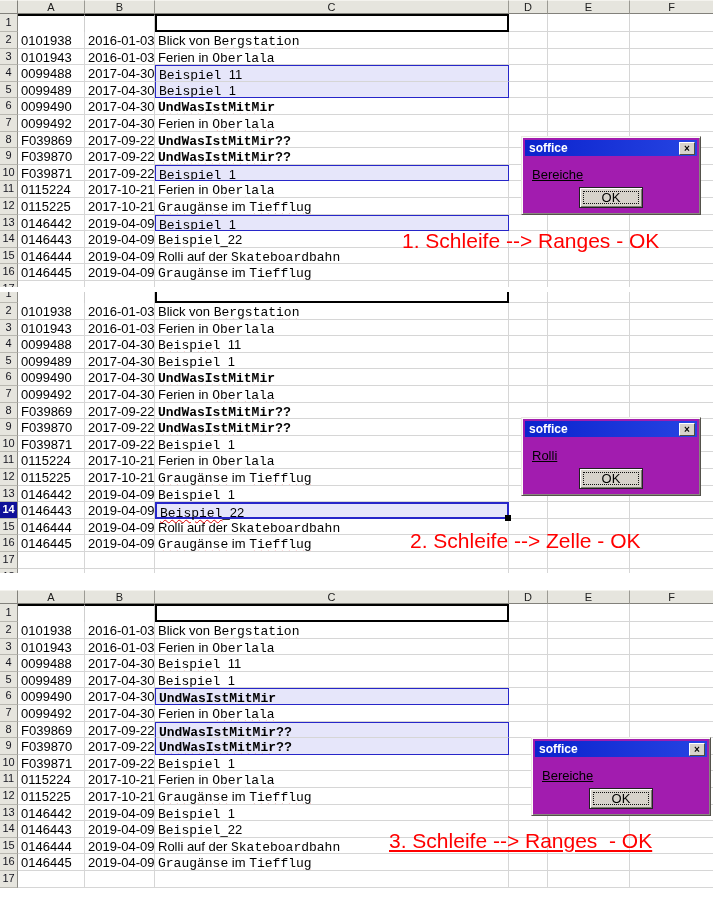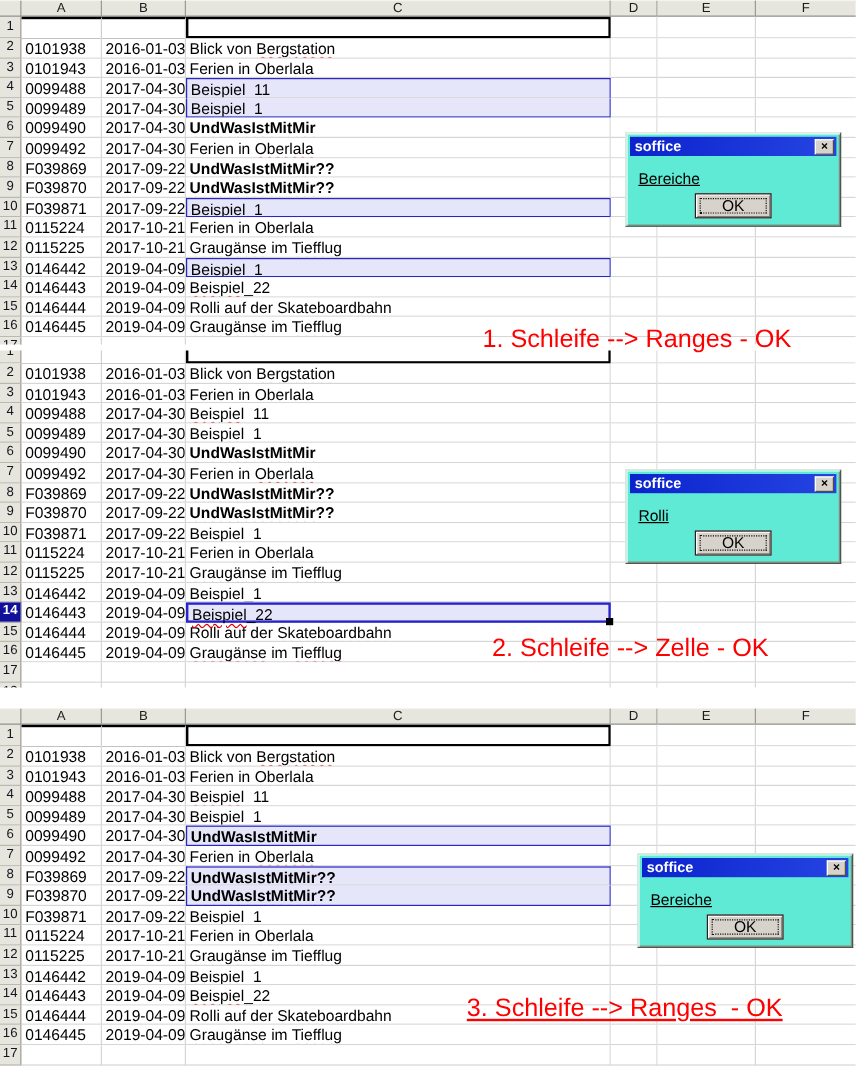--- a/index.html
+++ b/index.html
@@ -33,29 +33,29 @@
 
   
   .hl{background:#e6e6fa;}
   .hl-t{border-top:1px solid #2726c9;}
   .hl-b{border-bottom:1px solid #2726c9;}
   .hl-lr{border-left:1px solid #2726c9;border-right:1px solid #2726c9;}
   .cell.active{border:2px solid #2726c9;background:#e6e6fa;overflow:visible;position:relative;z-index:4;}
   .handle{position:absolute;right:-4px;bottom:-4px;width:6px;height:6px;background:#000;z-index:6;}
 
   .miss{text-decoration-line:underline;text-decoration-style:wavy;text-decoration-color:#e00000;
-        text-decoration-thickness:1px;text-underline-offset:2px;}
+        text-decoration-thickness:1px;text-underline-offset:2px;font-family:Liberation Mono, monospace;}
   .bold{font-weight:bold;}
 
   .clip{overflow:hidden;position:relative;}
 
   
-  .dlg{position:absolute;width:178px;height:77px;background:#5eead4;z-index:10;
+  .dlg{position:absolute;width:178px;height:77px;background:#a21caf;z-index:10;
     border-top:1px solid #eae8e2;border-left:1px solid #eae8e2;border-right:1px solid #54524b;border-bottom:1px solid #54524b;
-    box-shadow:inset 1px 1px 0 #fdfcfa, inset -1px -1px 0 #8a887f;}
+    box-shadow:inset 1px 1px 0 #fdfcfa, inset -1px -1px 0 #8a887f;margin-top:26px;}
   .dlg-title{position:absolute;left:3px;right:3px;top:3px;height:16px;
     background:linear-gradient(90deg,#0b23cd,#2644e2);display:flex;align-items:center;padding-left:4px;box-sizing:border-box;}
   .dlg-title-text{color:#fff;font:bold 12px/14px "Liberation Sans",sans-serif;}
   .dlg-close{margin-left:auto;margin-right:2px;width:16px;height:13px;background:#d7d3cb;text-align:center;
     border-top:1px solid #fff;border-left:1px solid #fff;border-right:1px solid #4e4c45;border-bottom:1px solid #4e4c45;
     font:bold 10px/12px "Liberation Sans",sans-serif;color:#000;box-sizing:border-box;cursor:default;}
   .dlg-msg{position:absolute;left:10px;top:31px;font:13px/14px "Liberation Sans",sans-serif;color:#000;text-decoration:underline;}
   .dlg-ok{position:absolute;left:50%;transform:translateX(-50%);bottom:6px;width:64px;height:21px;
     background:#d7d3cb;border:1px solid #222;box-shadow:inset 1px 1px 0 #fff, inset -1px -1px 0 #7e7b73;
     padding:0;cursor:default;}
@@ -595,15 +595,15 @@
   <div class="dlg-title">
     <span class="dlg-title-text">soffice</span>
     <span class="dlg-close">×</span>
   </div>
   <div class="dlg-msg">Bereiche</div>
   <button class="dlg-ok">
     <span class="ok-inner">OK</span>
   </button>
 </div>
 
-<div class="ann" style="left:402px;top:229px;margin-top:42px;">1. Schleife --&gt; Ranges - OK</div>
+<div class="ann" style="left:402px;top:229px;">1. Schleife --&gt; Ranges - OK</div>
 <div class="ann" style="left:410px;top:529px;">2. Schleife --&gt; Zelle - OK</div>
 <div class="ann" style="left:389px;top:829px;text-decoration:underline;">3. Schleife --&gt; Ranges  - OK</div>
 
 </body></html>

